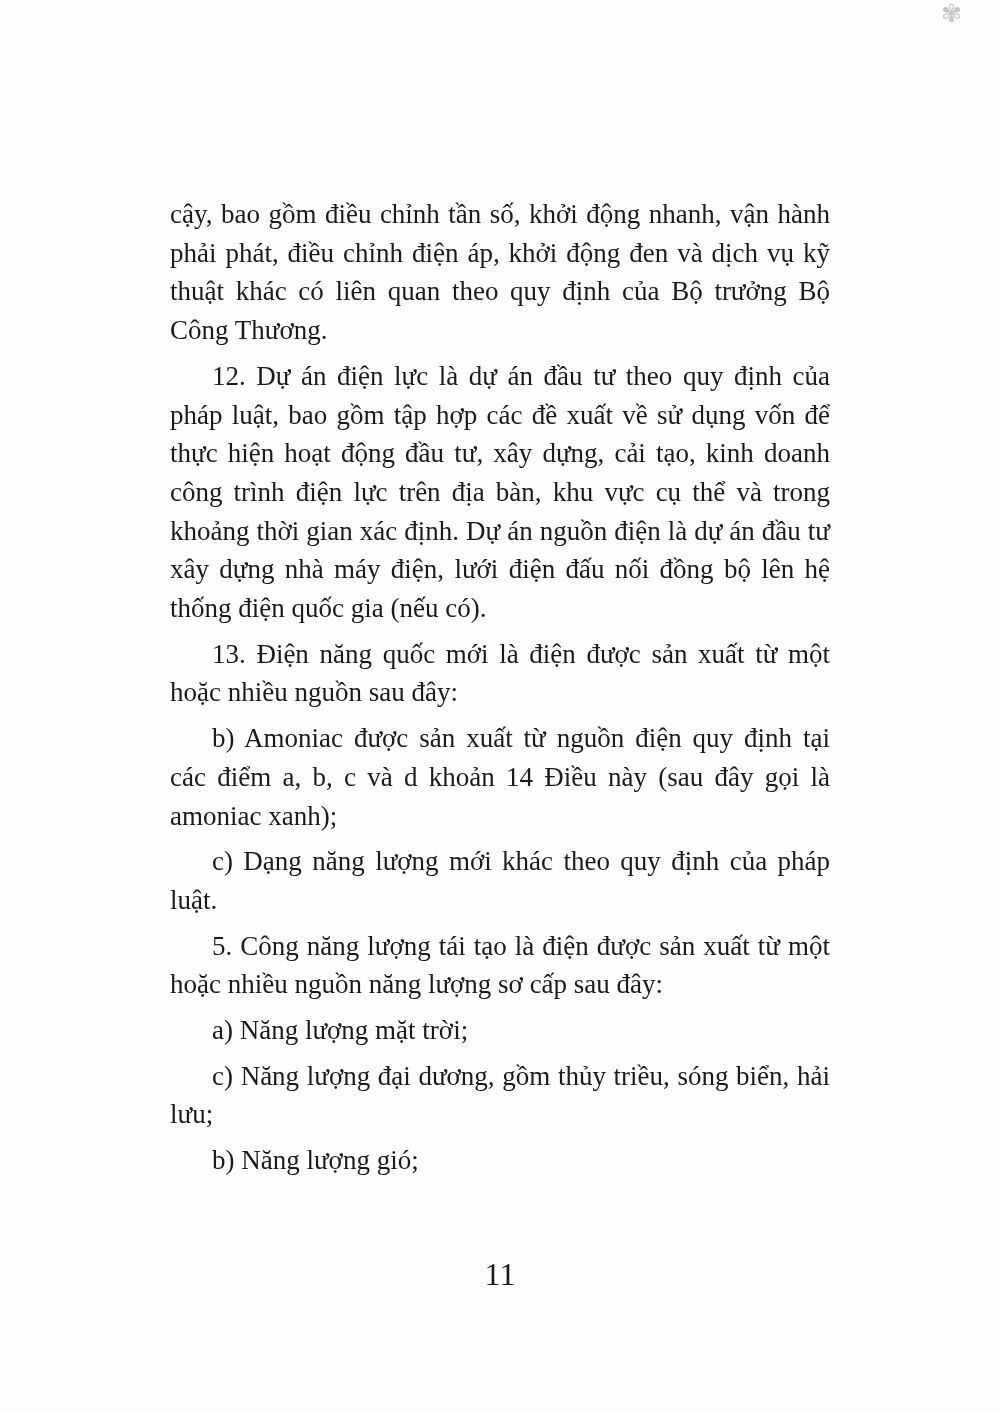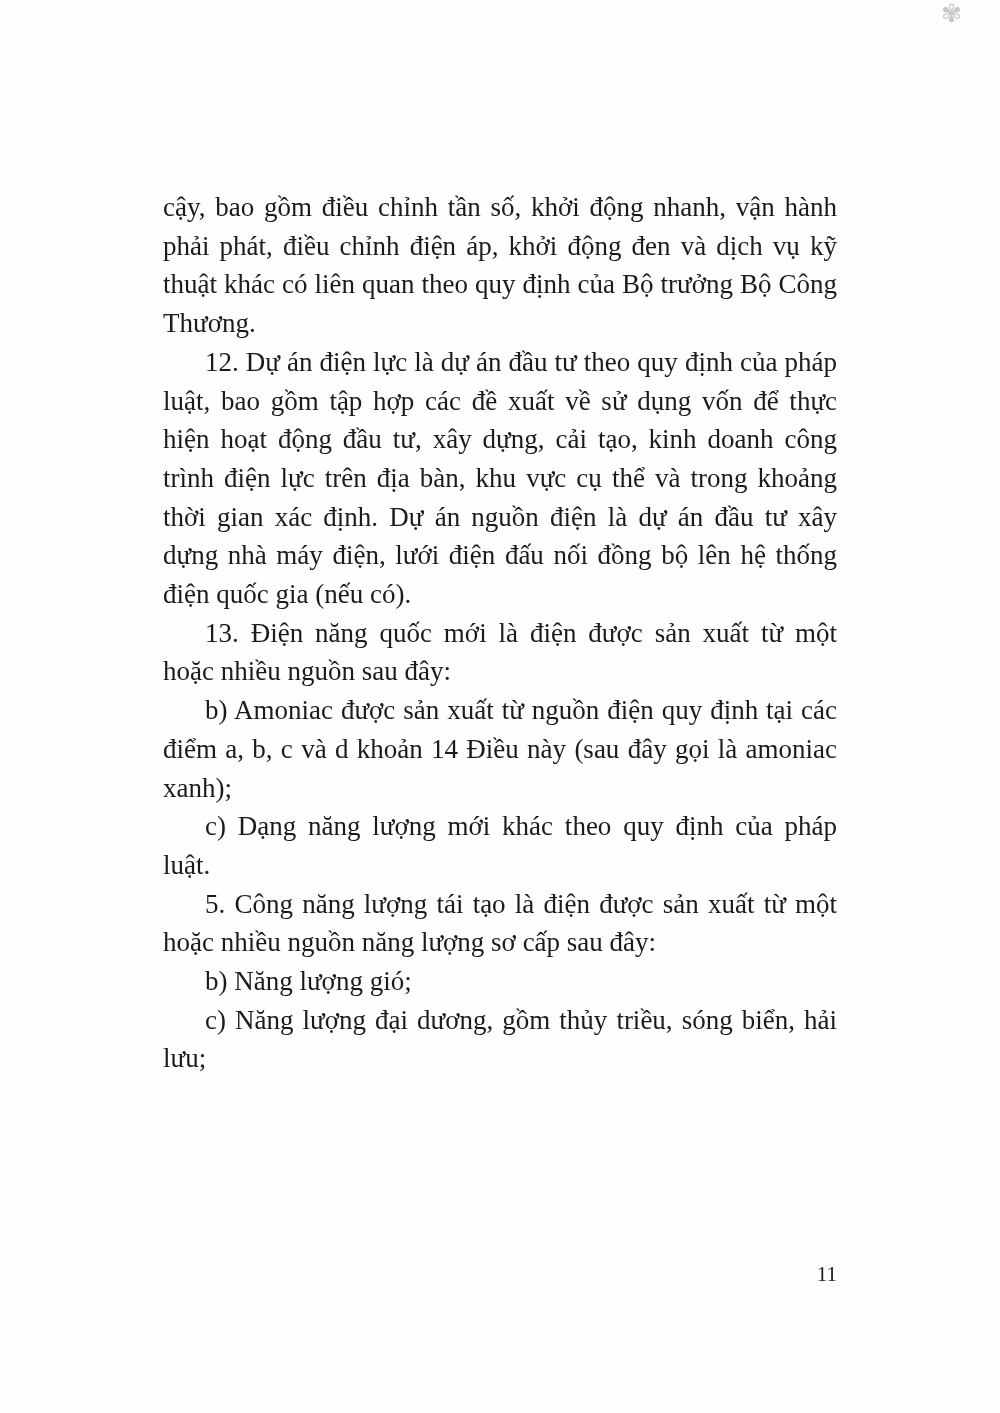--- a/index.html
+++ b/index.html
@@ -32,52 +32,53 @@
   .text-block {
     position: absolute;
     top: 188px;
     left: 163px;
     width: 674px;
     font-size: 27px;
     line-height: 38.7px;
     text-align: justify;
   }
   .text-block p {
-    margin: 0;
+    margin: 7px;
     padding: 0;
   }
   .text-block p.indent {
     text-indent: 42px;
   }
   .italic {
   }
   .page-number {
     position: absolute;
     top: 1256px;
     left: 163px;
     width: 674px;
-    text-align: right;
-    font-size: 21px;
+    text-align: center;
+    font-size: 32px;
     line-height: 36px;
     color: #1b1b1b;
   }
 </style>
 </head>
 <body>
 
 <div class="page">
 
   <span class="florette">✾</span>
 
   <div class="text-block">
       <p class=""><span>cậy, bao gồm điều chỉnh tần số, khởi động nhanh, vận hành phải phát, điều chỉnh điện áp, khởi động đen và dịch vụ kỹ thuật khác có liên quan theo quy định của Bộ trưởng Bộ Công Thương.</span></p>
       <p class="indent"><span>12. </span><span class="italic">Dự án điện lực</span><span> là dự án đầu tư theo quy định của pháp luật, bao gồm tập hợp các đề xuất về sử dụng vốn để thực hiện hoạt động đầu tư, xây dựng, cải tạo, kinh doanh công trình điện lực trên địa bàn, khu vực cụ thể và trong khoảng thời gian xác định. Dự án nguồn điện là dự án đầu tư xây dựng nhà máy điện, lưới điện đấu nối đồng bộ lên hệ thống điện quốc gia (nếu có).</span></p>
       <p class="indent"><span>13. </span><span class="italic">Điện năng quốc mới</span><span> là điện được sản xuất từ một hoặc nhiều nguồn sau đây:</span></p>
       <p class="indent"><span>b) Amoniac được sản xuất từ nguồn điện quy định tại các điểm a, b, c và d khoản 14 Điều này (sau đây gọi là amoniac xanh);</span></p>
       <p class="indent"><span>c) Dạng năng lượng mới khác theo quy định của pháp luật.</span></p>
       <p class="indent"><span>5. </span><span class="italic">Công năng lượng tái tạo</span><span> là điện được sản xuất từ một hoặc nhiều nguồn năng lượng sơ cấp sau đây:</span></p>
+      <p class="indent"><span>a) Năng lượng mặt trời;</span></p>
+      <p class="indent"><span>c) Năng lượng đại dương, gồm thủy triều, sóng biển, hải lưu;</span></p>
       <p class="indent"><span>b) Năng lượng gió;</span></p>
-      <p class="indent"><span>c) Năng lượng đại dương, gồm thủy triều, sóng biển, hải lưu;</span></p>
     </div>
 
   <div class="page-number">11</div>
 
 </div>
 
 </body></html>

